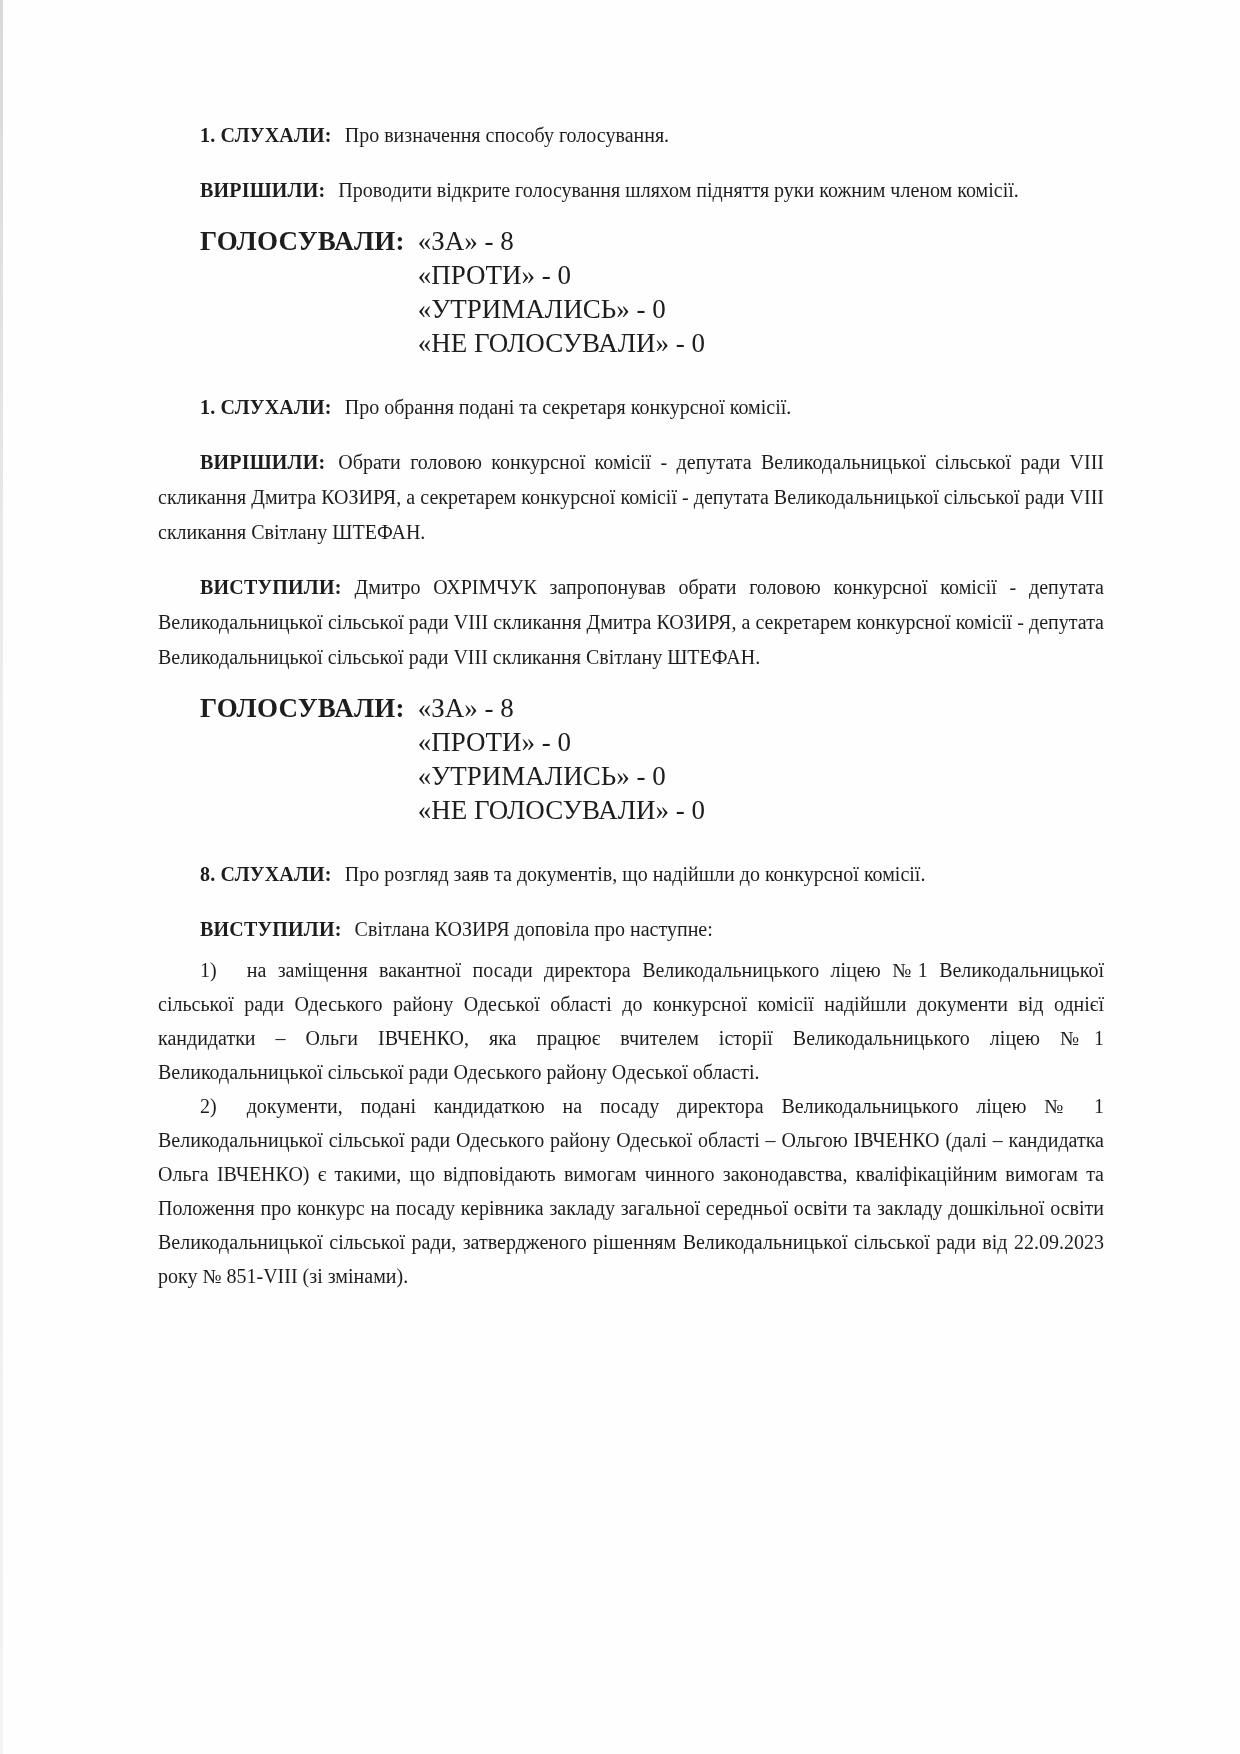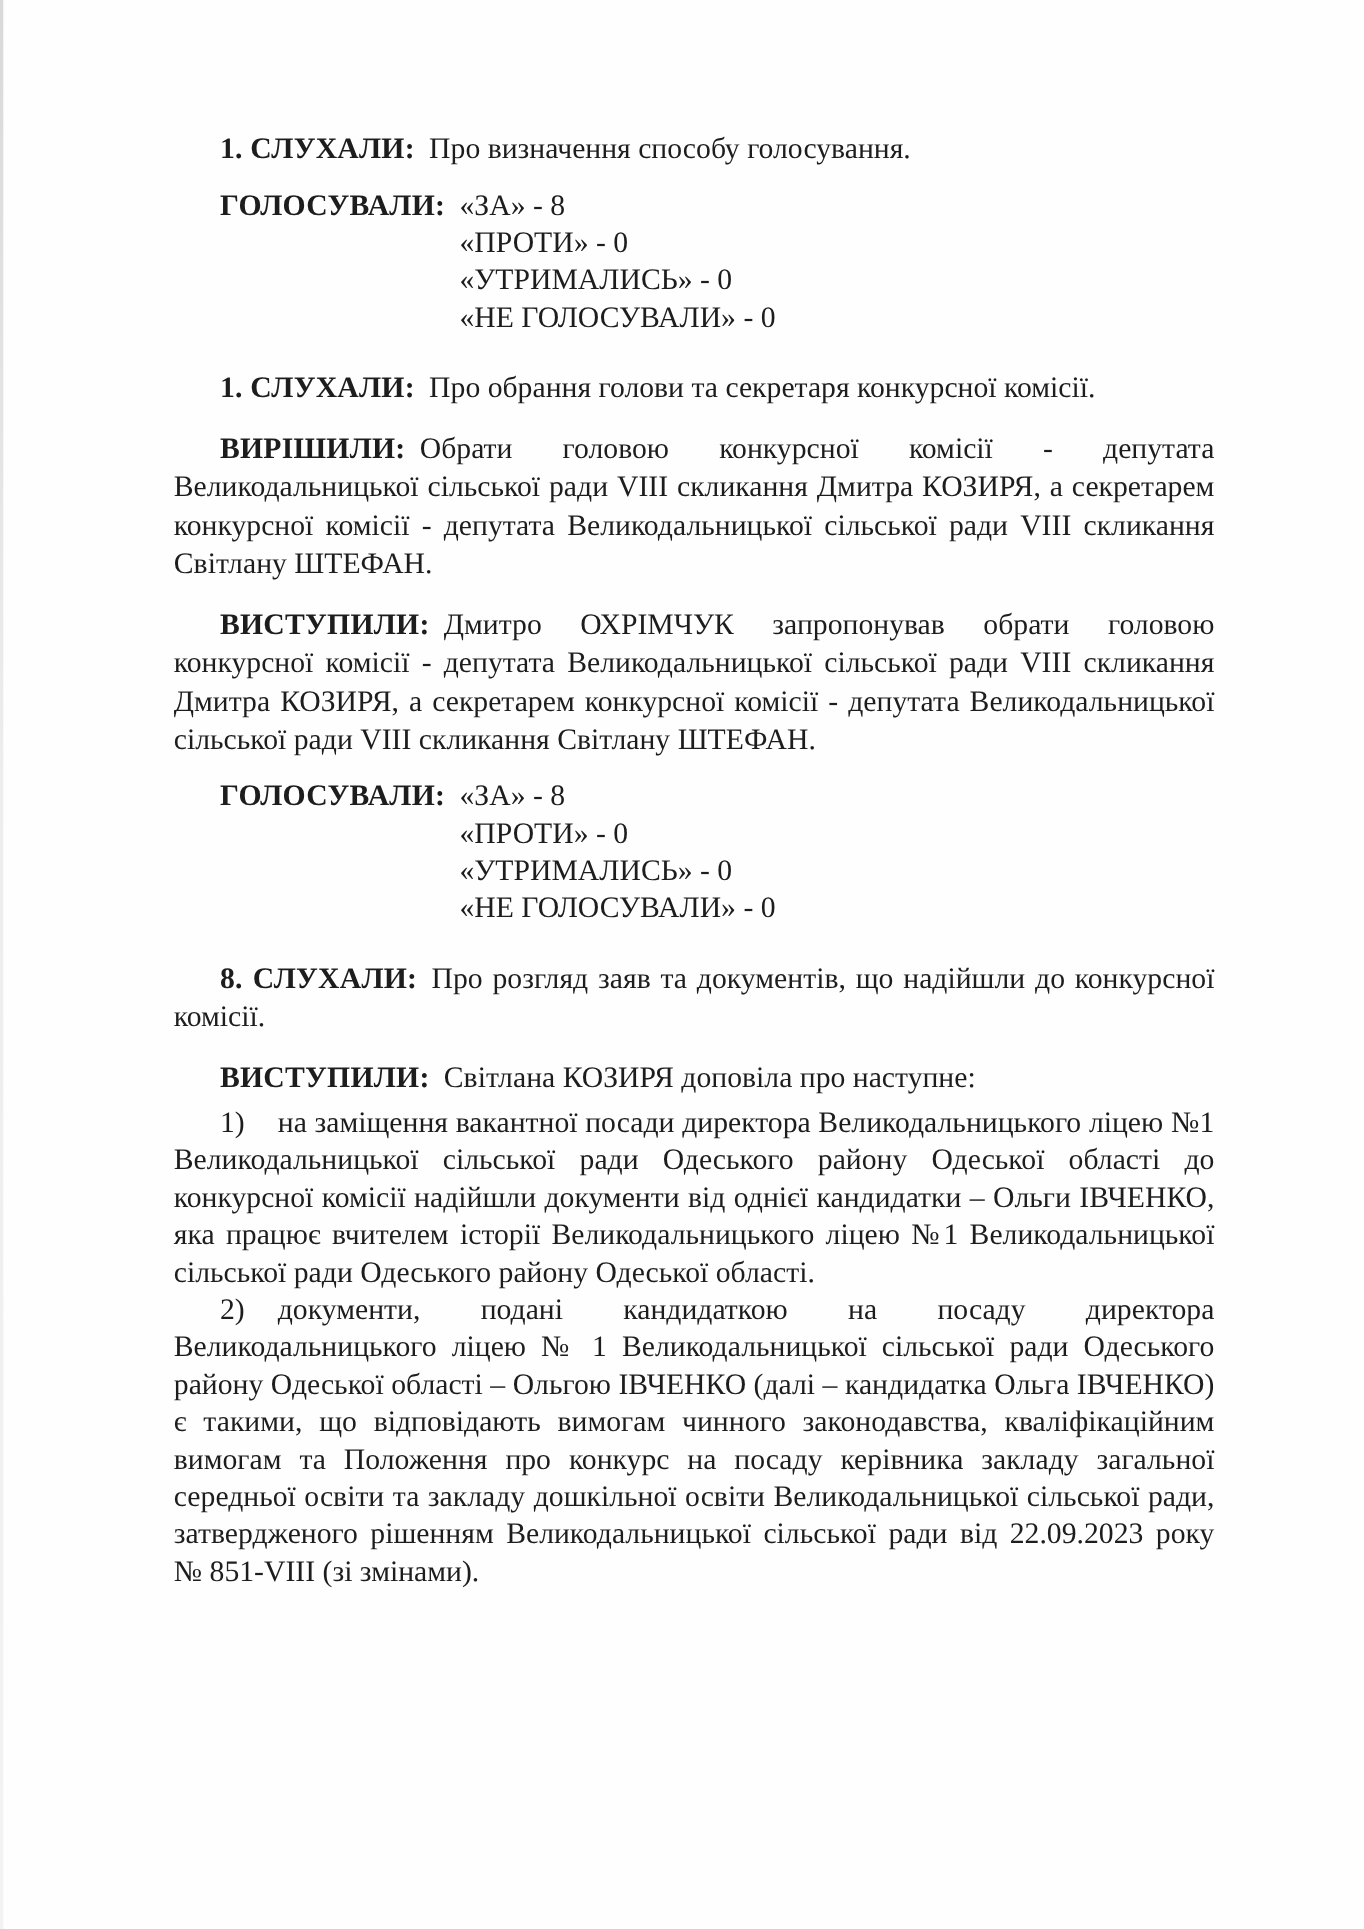--- a/index.html
+++ b/index.html
@@ -21,21 +21,21 @@
   
   .page::before {
     content: "";
     position: absolute;
     left: 0; top: 0; bottom: 0;
     width: 3px;
     background: linear-gradient(to bottom, #d9d9d9, #ededed 40%, #f3f3f3);
   }
   .para {
     margin: 0;
-    font-size: 27px;
+    font-size: 20px;
     line-height: 35px;
     text-align: justify;
     text-align-last: left;
     text-indent: 42px;
   }
   .lbl {
     font-weight: bold;
     letter-spacing: 0.2px;
     margin-right: 13px;
   }
@@ -57,34 +57,35 @@
 </style>
 </head>
 <body>
 
 <main class="page">
 
   <section>
     <p class="para heading"><b class="lbl">1. СЛУХАЛИ:</b><span>Про визначення способу голосування.</span></p>
 
 
+    <p class="para speech"><b class="lbl">ВИРІШИЛИ:</b><span>Проводити відкрите голосування шляхом підняття руки кожним членом комісії.</span></p>
 
     <div class="votes">
       <b class="lbl">ГОЛОСУВАЛИ:</b>
       <div class="vote-lines">
         <div class="vote-line">«ЗА» - 8</div>
         <div class="vote-line">«ПРОТИ» - 0</div>
         <div class="vote-line">«УТРИМАЛИСЬ» - 0</div>
         <div class="vote-line">«НЕ ГОЛОСУВАЛИ» - 0</div>
       </div>
     </div>
   </section>
 
   <section>
-    <p class="para heading after-votes"><b class="lbl">1. СЛУХАЛИ:</b><span>Про обрання голови та секретаря конкурсної комісії.</span></p>
+    <p class="para heading after-votes"><b class="lbl">1. СЛУХАЛИ:</b><span>Про обрання подані та секретаря конкурсної комісії.</span></p>
 
     <p class="para speech"><b class="lbl">ВИРІШИЛИ:</b><span>Обрати головою конкурсної комісії - депутата Великодальницької сільської ради VIII скликання Дмитра КОЗИРЯ, а секретарем конкурсної комісії - депутата Великодальницької сільської ради VIII скликання Світлану ШТЕФАН.</span></p>
 
     <p class="para speech"><b class="lbl">ВИСТУПИЛИ:</b><span>Дмитро ОХРІМЧУК запропонував обрати головою конкурсної комісії - депутата Великодальницької сільської ради VIII скликання Дмитра КОЗИРЯ, а секретарем конкурсної комісії - депутата Великодальницької сільської ради VIII скликання Світлану ШТЕФАН.</span></p>
 
     <div class="votes">
       <b class="lbl">ГОЛОСУВАЛИ:</b>
       <div class="vote-lines">
         <div class="vote-line">«ЗА» - 8</div>
         <div class="vote-line">«ПРОТИ» - 0</div>

